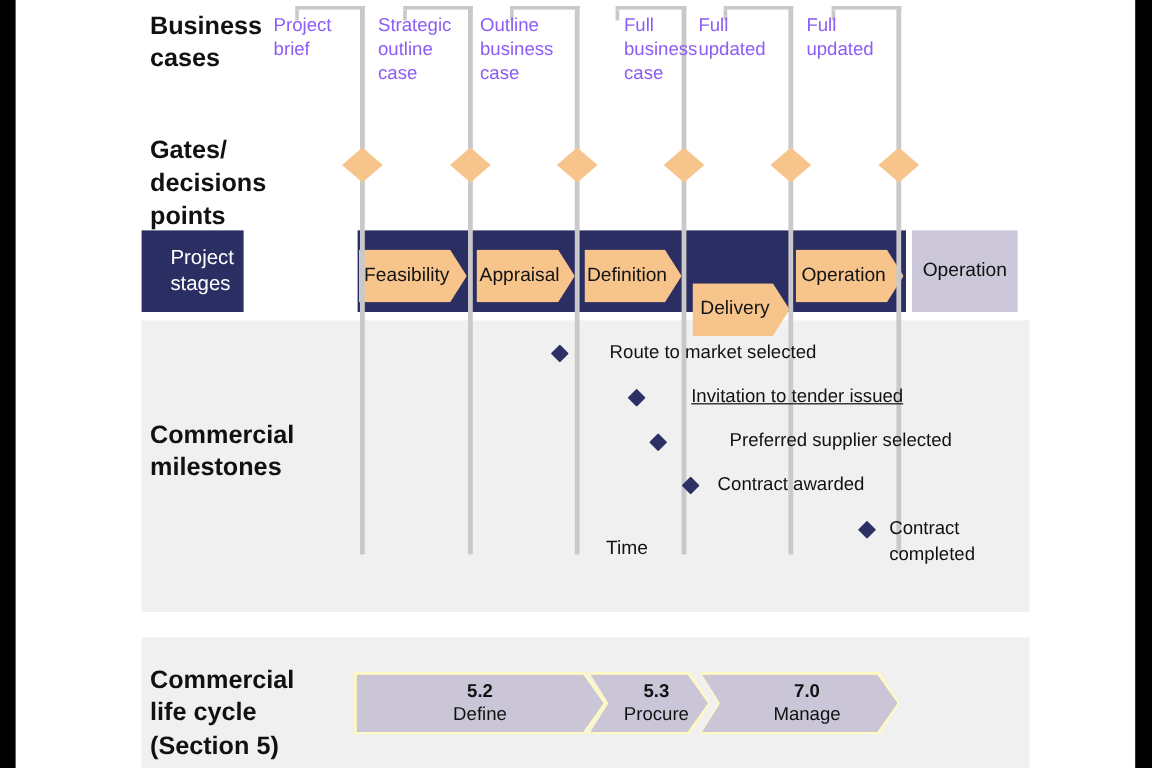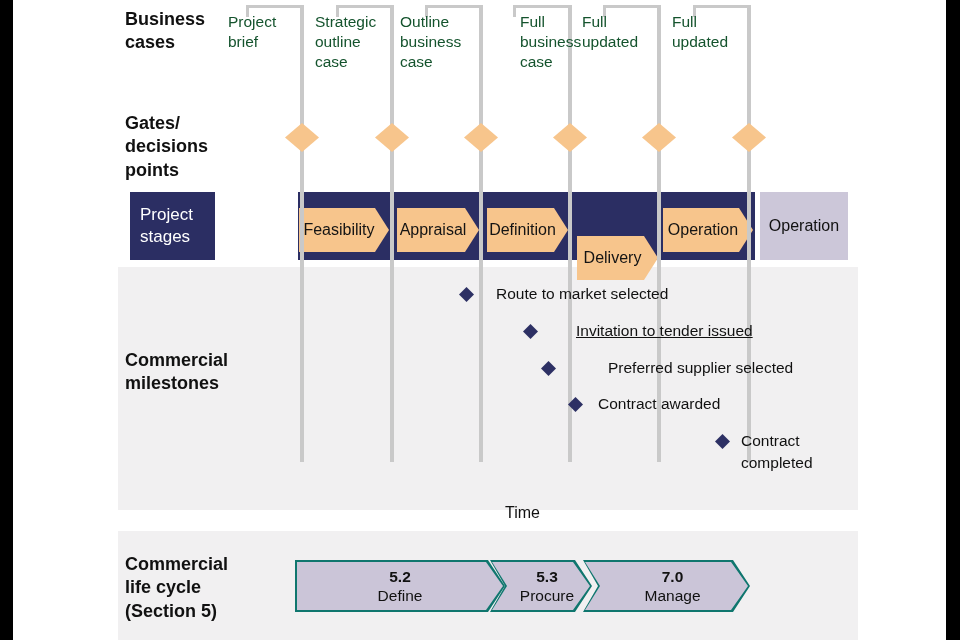--- a/index.html
+++ b/index.html
@@ -5,45 +5,45 @@
   html,body{margin:0;padding:0;background:#fff;}
   .canvas{
     position:relative;width:960px;height:640px;background:#ffffff;
     font-family:"Liberation Sans",sans-serif;overflow:hidden;color:#111;
   }
   .edgebar{position:absolute;top:0;height:640px;background:#000;}
   .edgebar.left{left:0;width:13px;}
   .edgebar.right{left:946px;width:14px;}
 
   .rowlabel{
-    position:absolute;font-weight:bold;font-size:18px;line-height:1.3;
+    position:absolute;font-weight:bold;font-size:21px;line-height:1.3;
     color:#111;white-space:pre-line;z-index:6;
   }
 
   
   .bracket{
     position:absolute;top:5px;height:457px;box-sizing:border-box;
     border-top:3px solid #c9c9c9;border-right:4px solid #c9c9c9;z-index:3;
   }
   .bracket .stub{position:absolute;left:0;top:0;width:3px;height:9px;background:#c9c9c9;}
 
   .bc-label{
-    position:absolute;top:12px;font-size:15.5px;line-height:20px;color:#14532d;z-index:4;
+    position:absolute;top:12px;font-size:15.5px;line-height:20px;color:#8b5cf6;z-index:4;
   }
 
   .gate-diamond{
     position:absolute;top:123px;width:34px;height:29px;background:#f7c58c;
     clip-path:polygon(50% 0,100% 50%,50% 100%,0 50%);z-index:5;
   }
 
   
   .stage-header{
     position:absolute;left:118px;top:192px;width:85px;height:68px;background:#2b2e63;
     color:#fff;font-size:17px;line-height:22px;display:flex;align-items:center;
-    box-sizing:border-box;padding-left:10px;z-index:2;margin-left:12px;
+    box-sizing:border-box;padding-left:24px;z-index:2;
   }
   .policy-box{
     position:absolute;left:206px;top:192px;width:92px;height:68px;background:#ccc7d9;
     color:#111;font-size:17px;line-height:22px;display:flex;align-items:center;
     box-sizing:border-box;padding-left:9px;z-index:2;
   }
   .navy-band{position:absolute;left:298px;top:192px;width:457px;height:68px;background:#2b2e63;z-index:1;}
   .stage-arrow{
     position:absolute;top:208px;height:44px;background:#f7c58c;z-index:2;
     clip-path:polygon(0 0,calc(100% - 14px) 0,100% 50%,calc(100% - 14px) 100%,0 100%);
@@ -58,24 +58,24 @@
   
   .section-bg{position:absolute;left:118px;width:740px;background:#f1f0f1;z-index:0;}
   .ms-bg{top:267px;height:243px;}
   .lc-bg{top:531px;height:109px;}
 
   .ms-diamond{
     position:absolute;width:15px;height:15px;background:#2d3064;
     clip-path:polygon(50% 0,100% 50%,50% 100%,0 50%);z-index:4;
   }
   .ms-text{position:absolute;font-size:15.5px;line-height:22px;color:#111;z-index:4;}
-  .time{position:absolute;left:505px;top:504px;font-size:16px;color:#111;z-index:4;}
+  .time{position:absolute;left:505px;top:449px;font-size:16px;color:#111;z-index:4;}
 
   
-  .lc-arrow{position:absolute;top:560px;height:52px;background:#0f766e;z-index:2;}
+  .lc-arrow{position:absolute;top:560px;height:52px;background:#fef9c3;z-index:2;}
   .lc-arrow,.lc-arrow .inner{
     clip-path:polygon(0 0,calc(100% - 17px) 0,100% 50%,calc(100% - 17px) 100%,0 100%);
   }
   .lc-arrow.notch,.lc-arrow.notch .inner{
     clip-path:polygon(0 0,calc(100% - 17px) 0,100% 50%,calc(100% - 17px) 100%,0 100%,15px 50%);
     text-align:right;
   }
   .lc-arrow .inner{
     position:absolute;inset:2px;background:#cbc5d8;
     display:flex;flex-direction:column;align-items:center;justify-content:center;
@@ -139,21 +139,21 @@
       <div class="stage-arrow" style="left: 577px; width: 81px; margin-top: 28px;">Delivery</div>
       <div class="stage-arrow" style="left: 663px; width: 90px;">Operation</div>
     </div>
   <div class="op-end">Operation</div>
 
   <div class="section-bg ms-bg"></div>
   <div class="rowlabel" style="left:125px;top:349px">Commercial
 milestones</div>
   <div id="ms-area">
       <div class="ms-diamond" style="left: 459px; top: 287px;"></div>
-      <div class="ms-text" style="left: 496px; top: 283px; width: 220px;">Route to market selected</div>
+      <div class="ms-text" style="left: 508px; top: 283px; width: 220px;">Route to market selected</div>
       <div class="ms-diamond" style="left: 523px; top: 324px;"></div>
       <div class="ms-text" style="left: 576px; top: 320px; width: 230px; text-decoration: underline;">Invitation to tender issued</div>
       <div class="ms-diamond" style="left: 541px; top: 361px;"></div>
       <div class="ms-text" style="left: 572px; top: 357px; width: 240px; padding-left: 36px;">Preferred supplier selected</div>
       <div class="ms-diamond" style="left: 568px; top: 397px;"></div>
       <div class="ms-text" style="left: 598px; top: 393px; width: 200px;">Contract awarded</div>
       <div class="ms-diamond" style="left: 715px; top: 434px;"></div>
       <div class="ms-text" style="left: 741px; top: 430px; width: 95px;">Contract completed</div>
     </div>
   <div class="time">Time</div>

